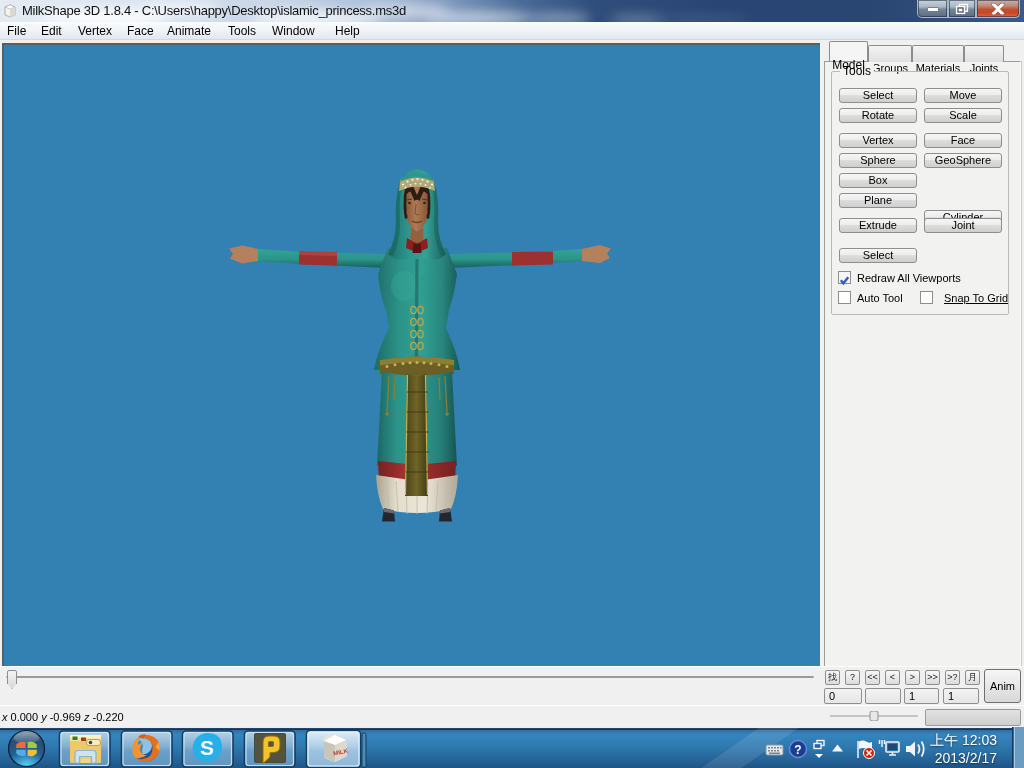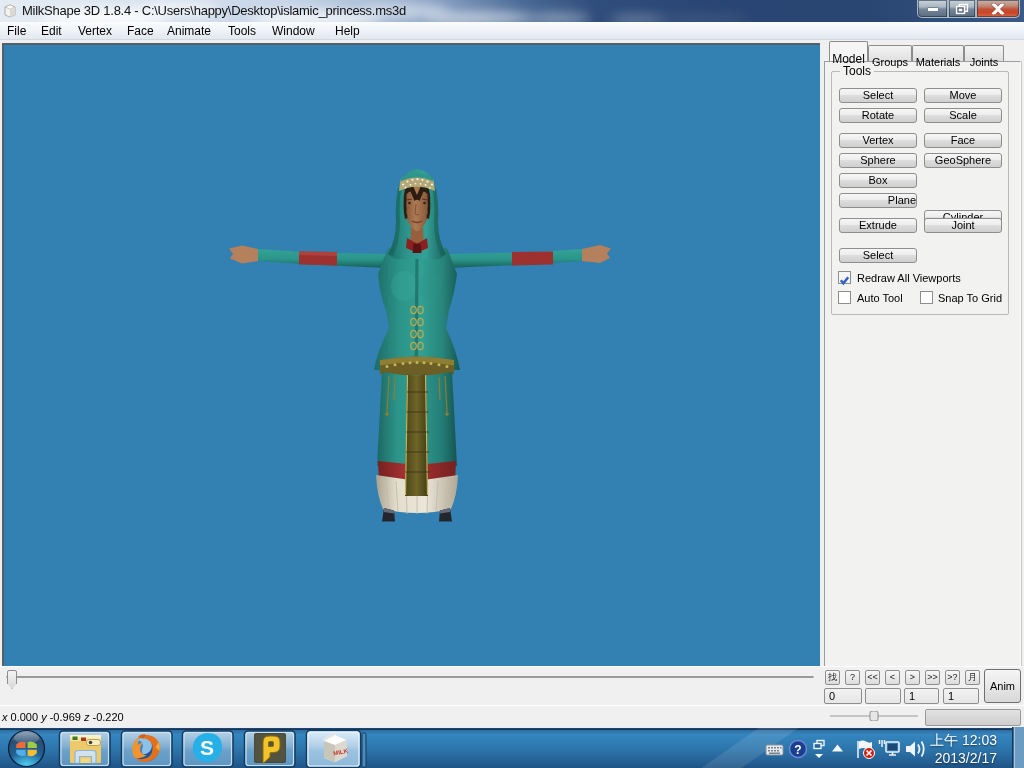--- a/index.html
+++ b/index.html
@@ -21,21 +21,21 @@
 
 #menubar { position:absolute; left:0; top:22px; width:1024px; height:18px;
   background:linear-gradient(180deg,#fbfcfd 0%,#eef2f7 55%,#e2e8f0 100%); border-bottom:1px solid #d5d8dc;
   font-size:12px; color:#000; }
 #menubar span { position:absolute; top:2px; }
 
 #vp-outer { position:absolute; left:0; top:40px; width:824px; height:626px; background:#f0f0f0; }
 #vp-blue { position:absolute; left:2px; top:3px; width:818px; height:662px; background:#3380b2; border-top:2px solid #555f66; border-left:2px solid #555f66; }
 
 #panel { position:absolute; left:820px; top:40px; width:204px; height:628px; background:#f0f0f0; }
-.tab { position:absolute; top:5px; height:16px; background:linear-gradient(180deg,#f4f4f4,#dfdfdf); border:1px solid #8c8c8c; border-bottom:none; border-radius:2px 2px 0 0; font-size:11px; text-align:center; padding-top:10px; color:#000; }
+.tab { position:absolute; top:5px; height:16px; background:linear-gradient(180deg,#f4f4f4,#dfdfdf); border:1px solid #8c8c8c; border-bottom:none; border-radius:2px 2px 0 0; font-size:11px; text-align:center; padding-top:16px; color:#000; }
 #tab-model { left:9px; top:1px; width:39px; height:20px; background:#f5f5f5; z-index:3; font-size:12px; }
 #tab-groups { left:48px; width:44px; }
 #tab-mat { left:92px; width:52px; }
 #tab-joints { left:144px; width:40px; }
 #tabpane { position:absolute; left:4px; top:21px; width:197px; height:607px; background:#f2f2f1; border:1px solid #9d9d9d; border-right:1px solid #fbfbfb; box-shadow:1px 0 0 #c8c8c8; }
 #grpTools { position:absolute; left:11px; top:31px; width:178px; height:244px; border:1px solid #bababa; border-radius:2px; }
 #grpTools > b { position:absolute; left:8px; top:-8px; background:#f2f2f1; padding:0 3px; font-weight:normal; font-size:12px; }
 .tbtn { position:absolute; width:78px; height:15px; border:1px solid #8e8e8e; border-radius:3px;
   background:linear-gradient(180deg,#f6f6f6 0%,#ededed 45%,#dddddd 50%,#cfcfcf 100%);
   font-size:11px; text-align:center; line-height:13px; color:#000; }
@@ -310,32 +310,32 @@
     <div class="tbtn" style="left:19px;top:48px;">Select</div>
     <div class="tbtn" style="left:104px;top:48px;">Move</div>
     <div class="tbtn" style="left:19px;top:68px;text-align:center;">Rotate</div>
     <div class="tbtn" style="left:104px;top:68px;">Scale</div>
     <div class="tbtn" style="left:19px;top:93px;">Vertex</div>
     <div class="tbtn" style="left:104px;top:93px;">Face</div>
     <div class="tbtn" style="left:19px;top:113px;">Sphere</div>
     <div class="tbtn" style="left:104px;top:113px;">GeoSphere</div>
     <div class="tbtn" style="left:19px;top:133px;">Box</div>
     <div class="tbtn" style="left:104px;top:133px;margin-top:37px;">Cylinder</div>
-    <div class="tbtn" style="left:19px;top:153px;text-align:right;">Plane</div>
+    <div class="tbtn" style="left:19px;top:153px;">Plane</div>
     <div class="tbtn" style="left:19px;top:178px;">Extrude</div>
     <div class="tbtn" style="left:104px;top:178px;">Joint</div>
     <div class="tbtn" style="left:19px;top:208px;">Select</div>
     <div class="cb" style="left:18px;top:231px;background:#f6f6f6;"><svg width="11" height="11" viewBox="0 0 11 11">
           <path d="M1.8 5.2 L4.4 8.2 L9.2 2.2" fill="none" stroke="#3060c8" stroke-width="2.5"></path>
         </svg></div>
     <div class="cblabel" style="left:37px;top:232px;">Redraw All Viewports</div>
     <div class="cb" style="left:18px;top:251px;"></div>
     <div class="cblabel" style="left:37px;top:252px;">Auto Tool</div>
     <div class="cb" style="left:100px;top:251px;"></div>
-    <div class="cblabel" style="left:118px;top:252px;">Snap To Grid</div>
+    <div class="cblabel" style="left:124px;top:252px;text-decoration:underline;">Snap To Grid</div>
   </div>
 
   <div id="animbar">
     <div id="track"></div>
     <div id="thumb"></div>
     <div class="sbtn" style="left:825px;">找</div>
     <div class="sbtn" style="left:845px;">?</div>
     <div class="sbtn" style="left:865px;">&lt;&lt;</div>
     <div class="sbtn" style="left:885px;">&lt;</div>
     <div class="sbtn" style="left:905px;">&gt;</div>

